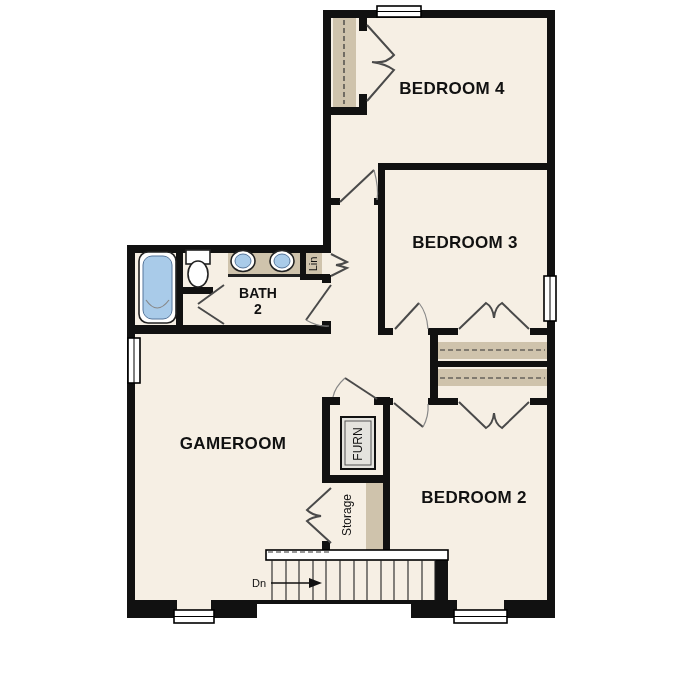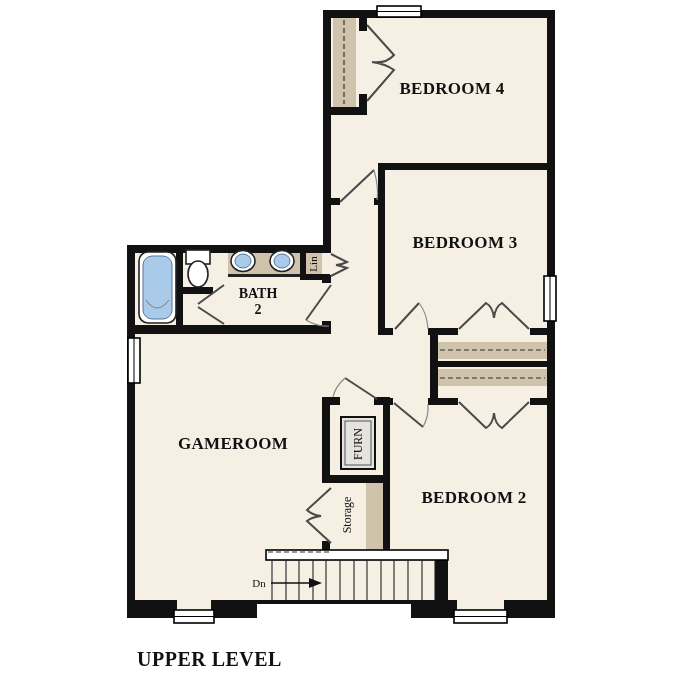--- a/index.html
+++ b/index.html
@@ -1,20 +1,20 @@
 <!DOCTYPE html>
 <html style="--bg: #ffffff; --floor: #f6efe4; --wall: #111111; --tan: #cfc3ac; --blue: #a9cbe9; --furn: #e4e3de;"><head>
 <meta charset="utf-8">
 <style>
   html,body{margin:0;padding:0;background:#fff;}
   .canvas{
     position:relative;
     width:687px;height:687px;
     background:var(--bg,#ffffff);
-    font-family:Liberation Serif, serif;
+    font-family:Liberation Sans, sans-serif;
     overflow:hidden;
   }
   svg{position:absolute;left:0;top:0;}
   .floor{fill:var(--floor,#f6efe4);}
   .wall{fill:var(--wall,#111111);}
   .tan{fill:var(--tan,#cfc3ac);}
   .blue{fill:var(--blue,#a9cbe9);stroke:#57779c;stroke-width:1;}
   .furnfill{fill:var(--furn,#e4e3de);}
   .win{fill:#ffffff;stroke:#000;stroke-width:1.6;}
   .winline{stroke:#000;stroke-width:1;}
@@ -219,14 +219,13 @@
       <text class="room-label" x="233" y="449" text-anchor="middle">GAMEROOM</text>
       <text class="bath-label" x="258" y="298" text-anchor="middle">BATH</text>
       <text class="bath-label" x="258" y="314" text-anchor="middle">2</text>
       <text class="tiny-label" x="313" y="268" text-anchor="middle" transform="rotate(-90 313 264)">Lin</text>
       <text class="small-label" x="358" y="448" text-anchor="middle" transform="rotate(-90 358 444)">FURN</text>
       <text class="small-label" x="347" y="519" text-anchor="middle" transform="rotate(-90 347 515)">Storage</text>
       <text class="tiny-label" x="259" y="587" text-anchor="middle">Dn</text>
     </g>
   </svg>
 
-  <div class="plan-title">UPPER LEVEL</div>
 </div>
 
 </body></html>

